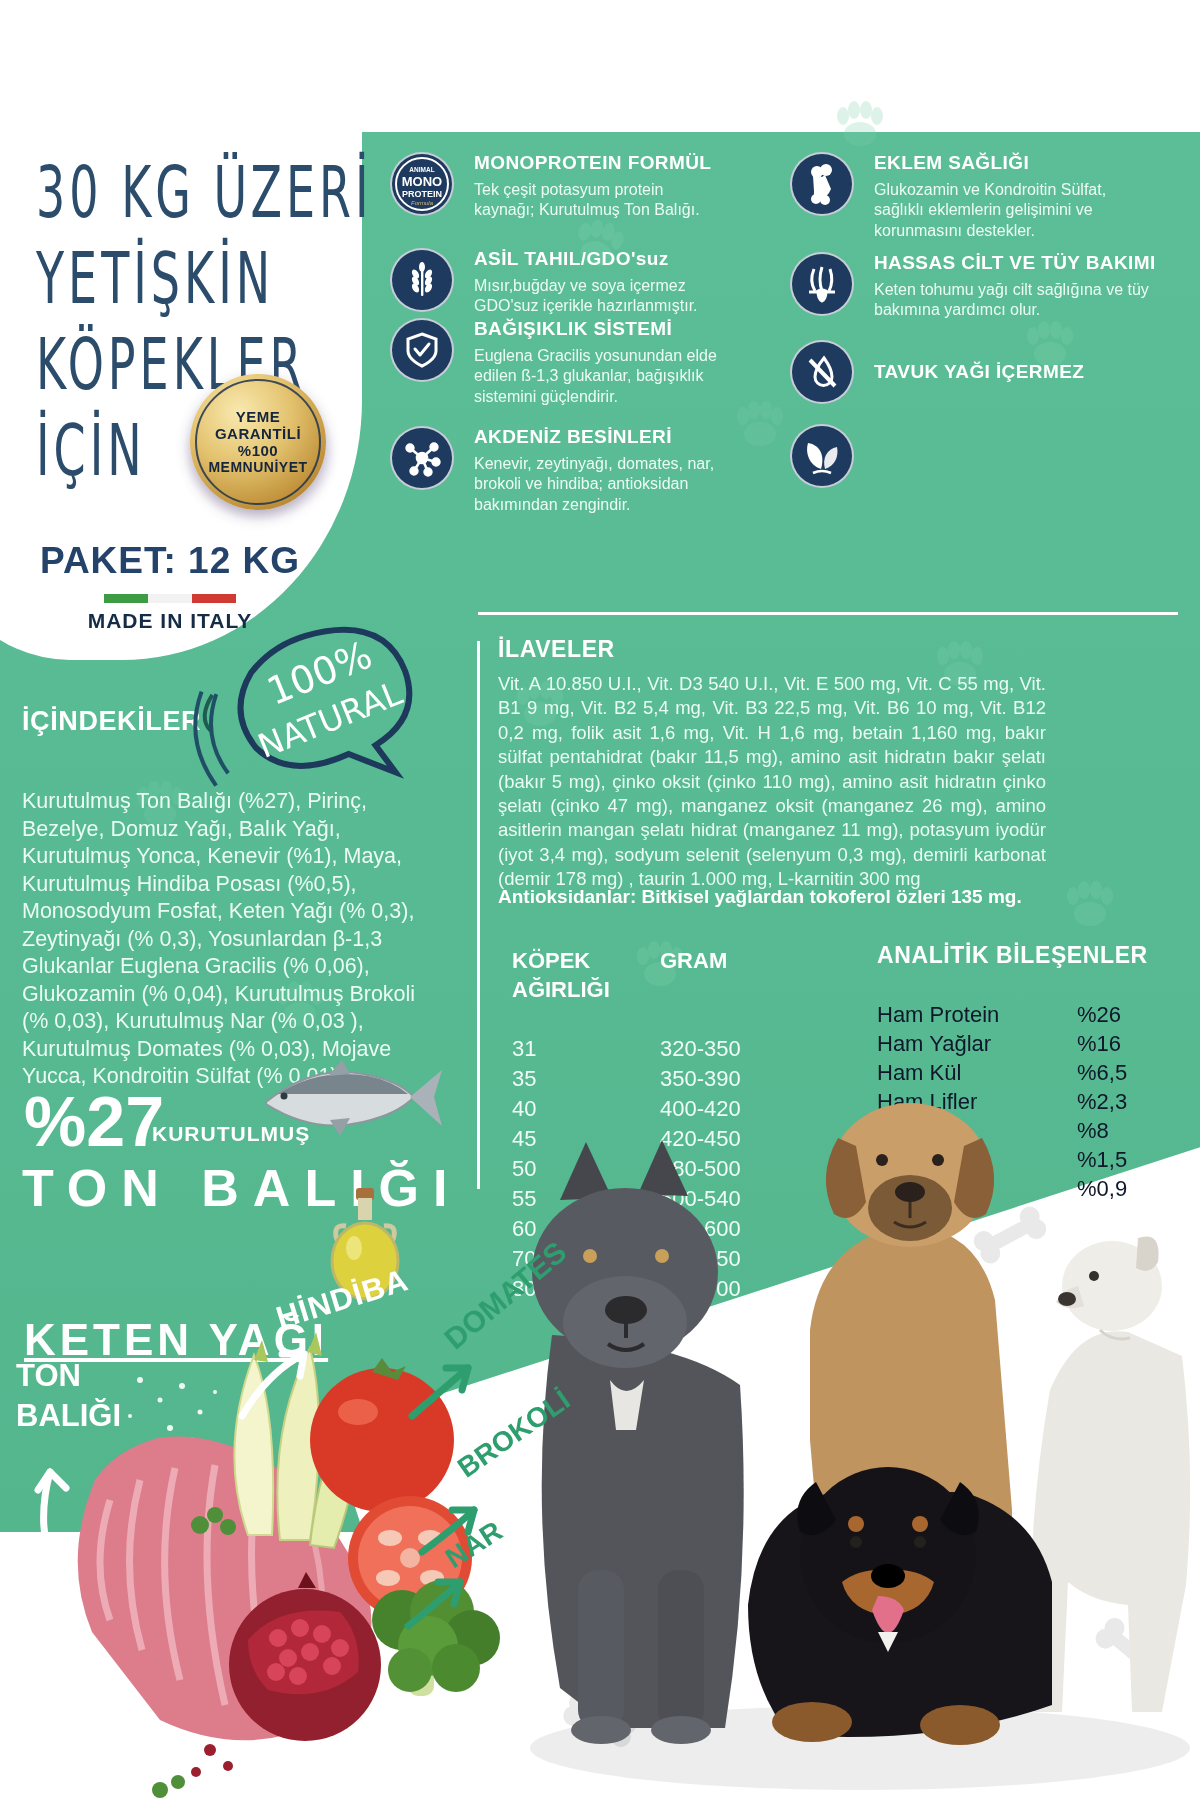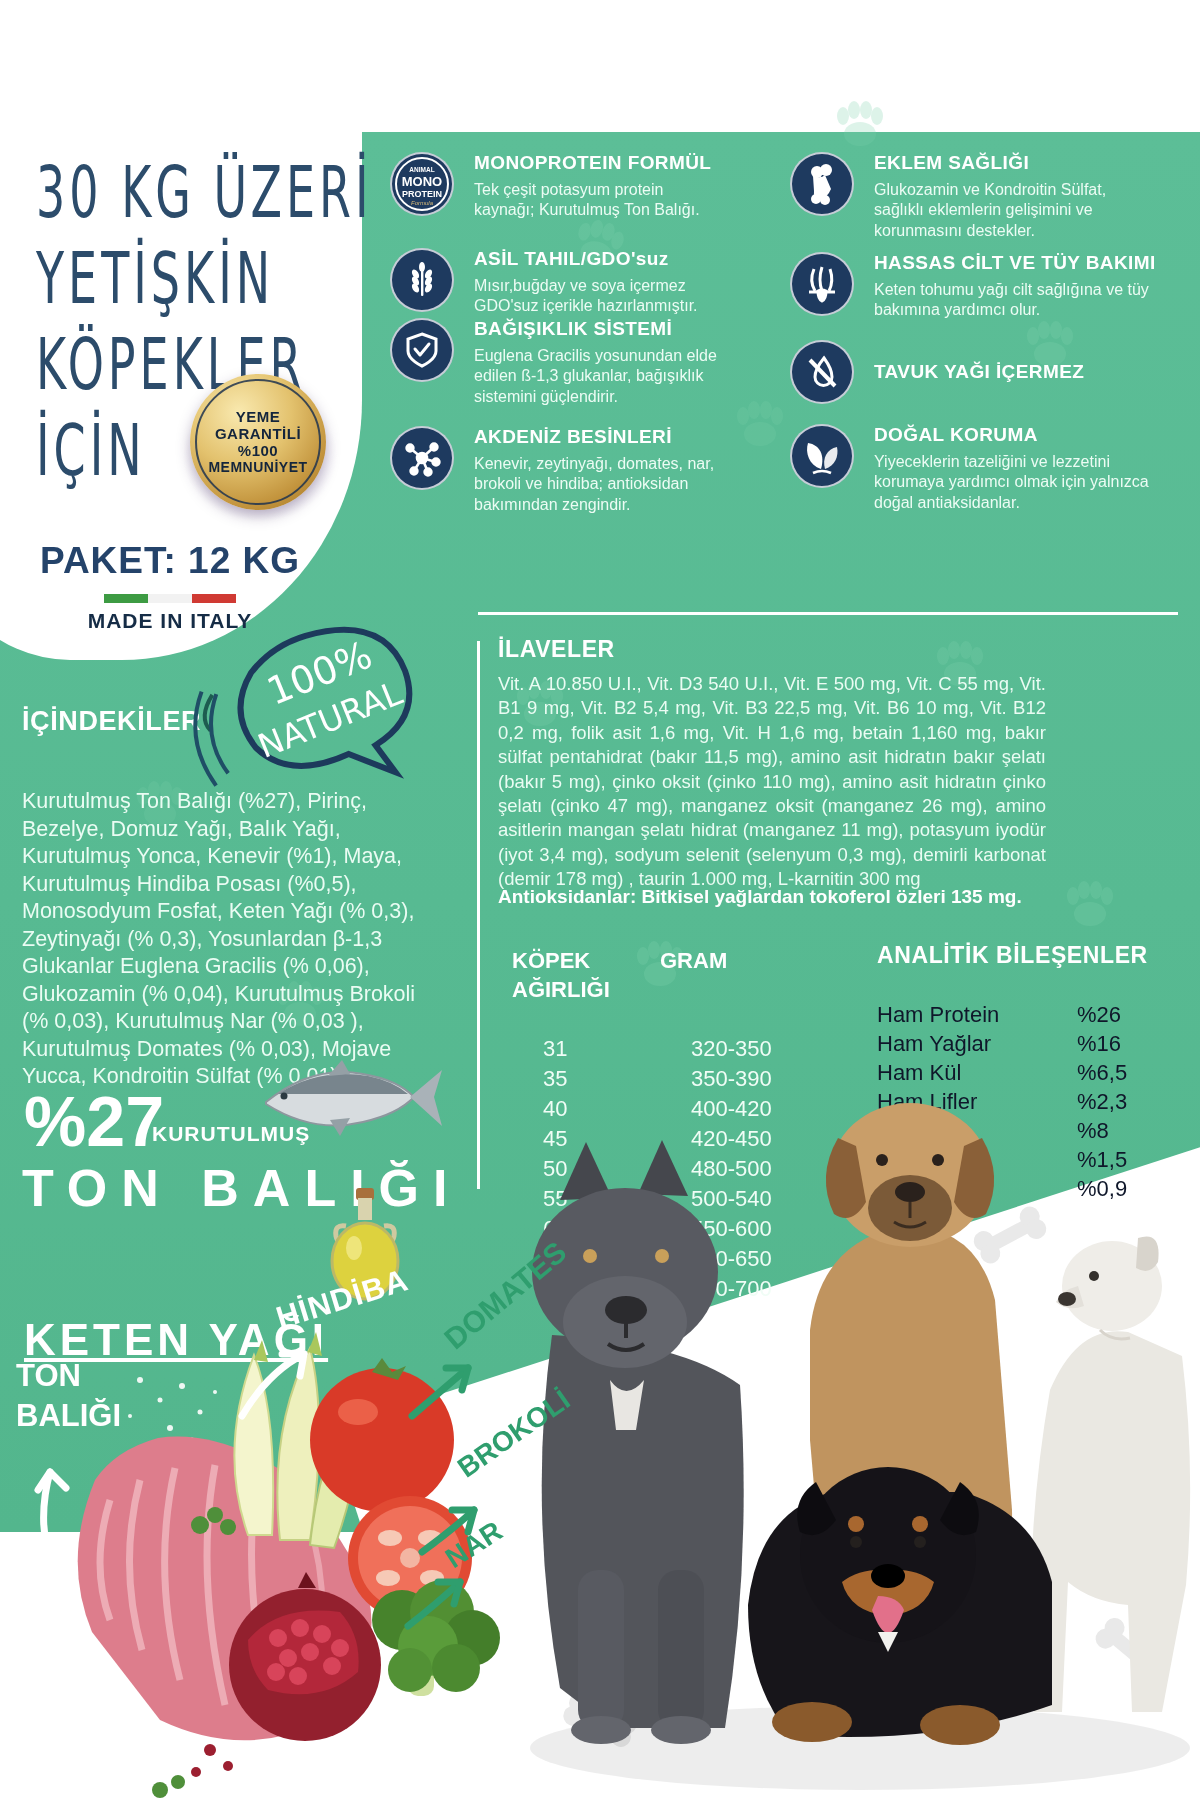--- a/index.html
+++ b/index.html
@@ -42,21 +42,21 @@
   .ft-body{font-size:16px;line-height:1.27;color:#ecfcf4;margin-top:6px;}
   .vcent{display:flex;align-items:center;}
   
   .h-line{position:absolute;left:478px;top:612px;width:700px;height:3px;background:#fff;z-index:4;}
   .v-line{position:absolute;left:477px;top:641px;width:3px;height:548px;background:#fff;z-index:4;}
   .sec-h{position:absolute;color:#fff;font-weight:bold;font-size:23px;letter-spacing:.6px;z-index:4;}
   .para{position:absolute;color:#eafcf3;z-index:4;}
   
   .tbl-h{position:absolute;color:#fff;font-weight:bold;font-size:22px;line-height:1.32;z-index:4;}
   .frow{position:absolute;display:flex;color:#f0fdf6;font-size:22px;z-index:4;}
-  .frow .c1{width:148px;margin-left:31px;}
+  .frow .c1{width:148px;}
   .arow{position:absolute;display:flex;color:#0f172a;font-size:22px;z-index:4;}
   .arow .c1{width:200px;}
   
   .pct{position:absolute;left:24px;top:1082px;color:#fff;font-weight:bold;font-size:70px;z-index:4;}
   .pct-sub{position:absolute;left:152px;top:1122px;color:#fff;font-weight:bold;font-size:21px;letter-spacing:1px;z-index:4;}
   .tuna-big{position:absolute;left:22px;top:1158px;color:#fff;font-weight:bold;font-size:52px;letter-spacing:14px;z-index:4;}
   .flax{position:absolute;left:24px;top:1315px;color:#fff;font-weight:bold;font-size:44px;letter-spacing:4px;z-index:4;text-decoration:underline;}
   
   .plabel{position:absolute;font-weight:bold;z-index:6;transform-origin:left top;}
   .pl-white{color:#fff;}
@@ -235,24 +235,20 @@
   </div>
 
   <div class="feat" style="left:790px;top:424px">
     <div class="fi">
       <svg width="42" height="42" viewBox="0 0 42 42" fill="#fff">
         <path d="M20 34 C8 30 4 18 7 8 C19 10 24 20 20 34 Z"></path>
         <path d="M24 34 C34 31 38 21 36 12 C26 14 21 23 24 34 Z" opacity=".9"></path>
         <path d="M12 38 Q21 34 30 38" fill="none" stroke="#fff" stroke-width="2.6"></path>
       </svg>
     </div>
-    <div class="ftw">
-      <div class="ft-title">DOĞAL KORUMA</div>
-      <div class="ft-body">Yiyeceklerin tazeliğini ve lezzetini korumaya yardımcı olmak için yalnızca doğal antiaksidanlar.</div>
-    </div>
   </div>
 
   <div class="h-line"></div>
   <div class="v-line"></div>
 
   <svg class="art" style="left:170px;top:620px" width="260" height="200" viewBox="0 0 260 200">
     <g transform="rotate(-10 130 100)">
       <path d="M38 150 Q20 170 30 185" fill="none" stroke="#1d5c50" stroke-width="4" transform="translate(10,-90)"></path>
       <path d="M52 60 Q30 100 50 140" fill="none" stroke="#1f4e66" stroke-width="4"></path>
       <path d="M38 55 Q12 100 36 150" fill="none" stroke="#1f4e66" stroke-width="4"></path>

